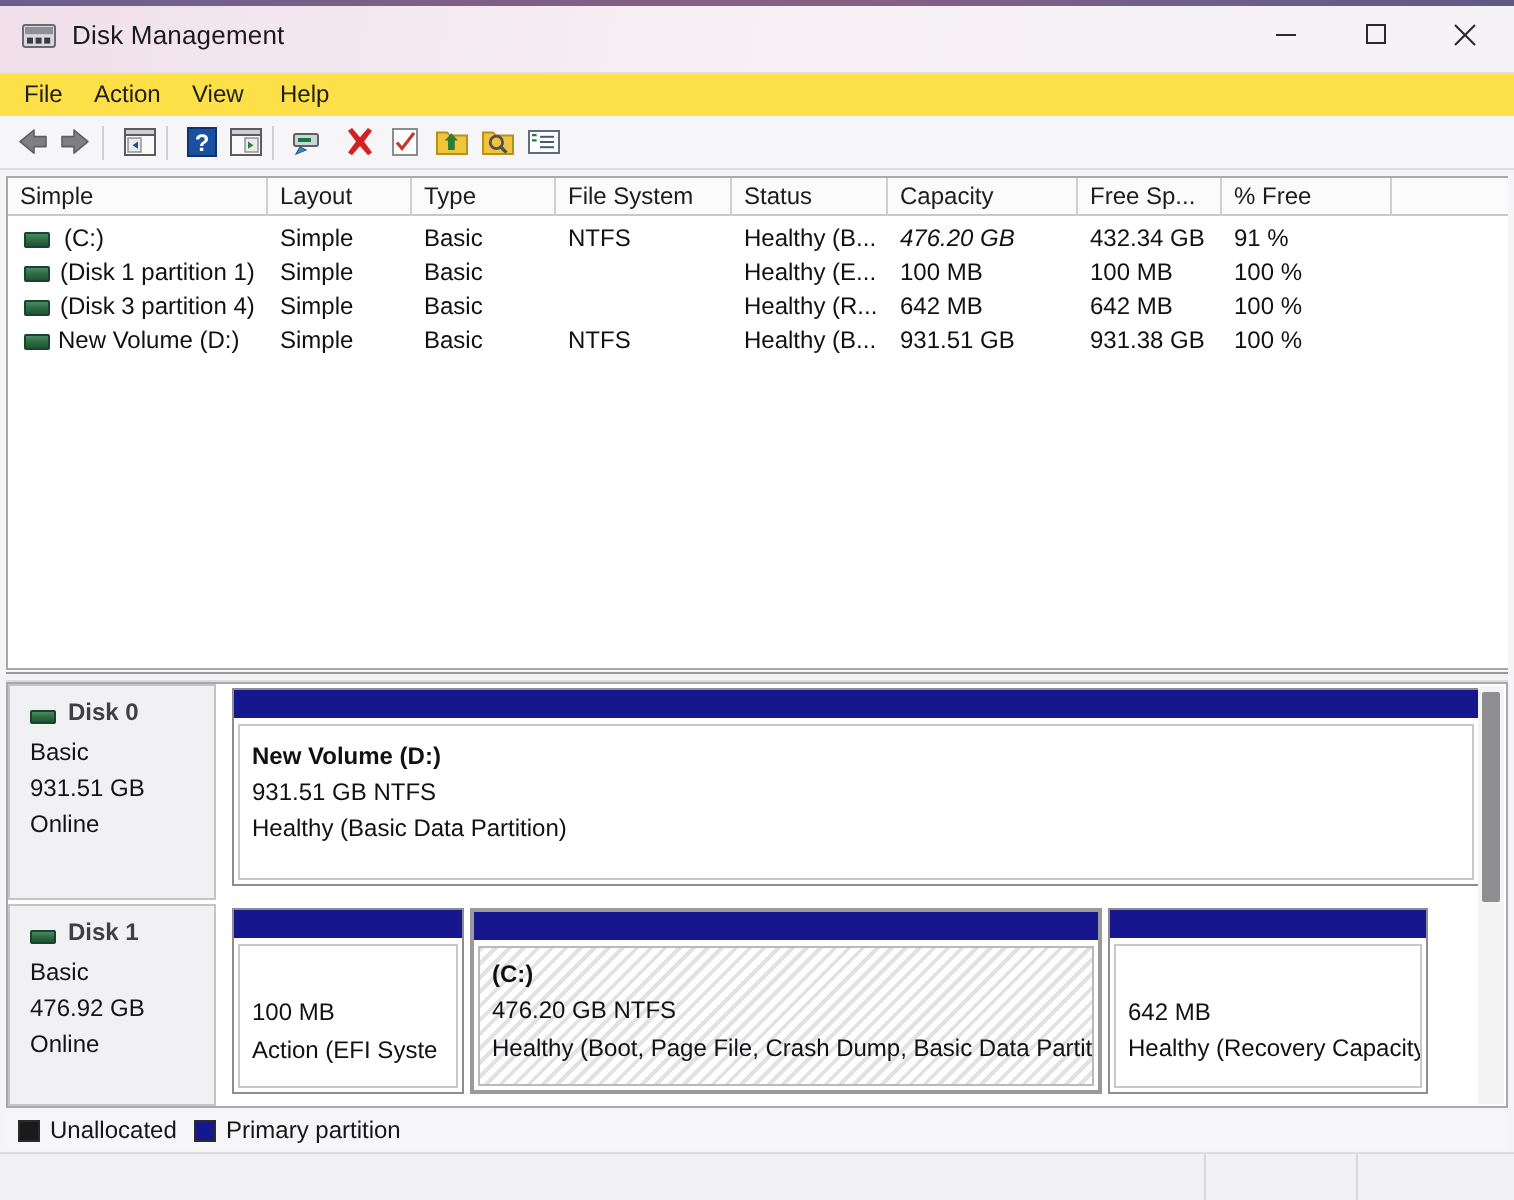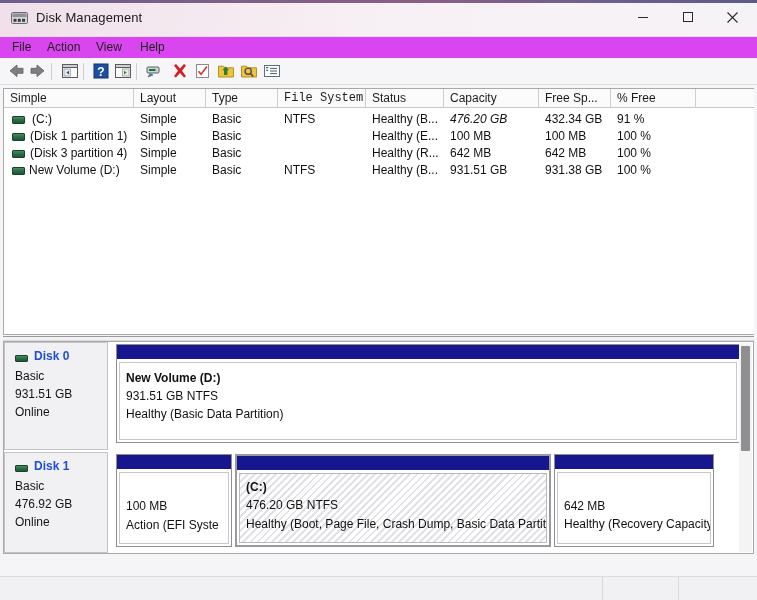--- a/index.html
+++ b/index.html
@@ -41,21 +41,21 @@
     color: #2b2b2b;
   }
   #btn-min { right: 92px; }
   #btn-max { right: 47px; }
   #btn-close { right: 2px; }
   .wbtn svg { display: block; }
 
   
   #menubar {
     position: absolute; left: 0; top: 37px; width: 757px; height: 21px;
-    background: #d946ef;
+    background: #fde047;
     box-sizing: border-box;
     text-decoration: underline;
   }
   .menu-item {
     position: absolute; top: 2px; height: 17px;
     font-size: 12px; color: #1d1d1d;
     padding: 1px 6px 0 6px;
     white-space: nowrap;
   }
 
@@ -131,21 +131,21 @@
   }
   .disk-row { position: absolute; left: 0; width: 100%; }
   .disk-info {
     position: absolute; left: 0; top: 0; width: 104px;
     background: #f1f0f2;
     border: 1px solid #c4c4c6;
     box-sizing: border-box;
   }
   .disk-info .dname {
     position: absolute; left: 29px; top: 6px;
-    font-size: 12px; font-weight: bold; color: #1d4ed8; white-space: nowrap;
+    font-size: 12px; font-weight: bold; color: #404040; white-space: nowrap;
   }
   .disk-info .dicon {
     position: absolute; left: 10px; top: 12px; width: 13px; height: 7px;
     background: linear-gradient(180deg,#4b8a62 0%, #2f6f46 45%, #1f5434 100%);
     border: 1px solid #17452b; border-radius: 1px; box-sizing: border-box;
   }
   .disk-info .dline {
     position: absolute; left: 10px;
     font-size: 12px; color: #141414; white-space: nowrap;
   }
@@ -355,21 +355,21 @@
       </svg>
     </div>
   </div>
 
   <div id="volume-list">
 
     <div id="col-header">
       <div class="col-h" style="left:0px;   width:130px;">Simple</div>
       <div class="col-h" style="left:130px; width:72px;">Layout</div>
       <div class="col-h" style="left:202px; width:72px;">Type</div>
-      <div class="col-h" style="left:274px; width:88px;font-family:Liberation Mono, monospace;">File System</div>
+      <div class="col-h" style="left:274px; width:88px;">File System</div>
       <div class="col-h" style="left:362px; width:78px;">Status</div>
       <div class="col-h" style="left:440px; width:95px;">Capacity</div>
       <div class="col-h" style="left:535px; width:72px;">Free Sp...</div>
       <div class="col-h" style="left:607px; width:85px;">% Free</div>
       <div class="col-h" style="left:692px; width:59px; border-right:none;"></div>
     </div>
 
     <div class="vrow" style="top:22px;">
       <div class="vol-icon" style="left:8px;"></div>
       <div class="vcell" style="left:28px; width:102px;">(C:)</div>
@@ -482,20 +482,30 @@
           </div>
         </div>
       </div>
     </div>
 
     <div id="disk-scroll-track">
       <div id="disk-scroll-thumb"></div>
     </div>
   </div>
 
+  <div id="legend">
+    <div class="legend-item" style="left:6px;">
+      <div class="legend-sw" style="background:#1a1a1a;"></div>
+      <div class="legend-lb" style="left:16px;">Unallocated</div>
+    </div>
+    <div class="legend-item" style="left:94px;">
+      <div class="legend-sw" style="background:#16168f;"></div>
+      <div class="legend-lb" style="left:16px;">Primary partition</div>
+    </div>
+  </div>
 
   <div id="statusbar">
     <div class="sb-cell" style="left:0px;   width:603px;"></div>
     <div class="sb-cell" style="left:603px; width:76px;"></div>
     <div class="sb-cell" style="left:679px; width:78px; border-right:none;"></div>
   </div>
 
 </div>
 
 </body></html>

